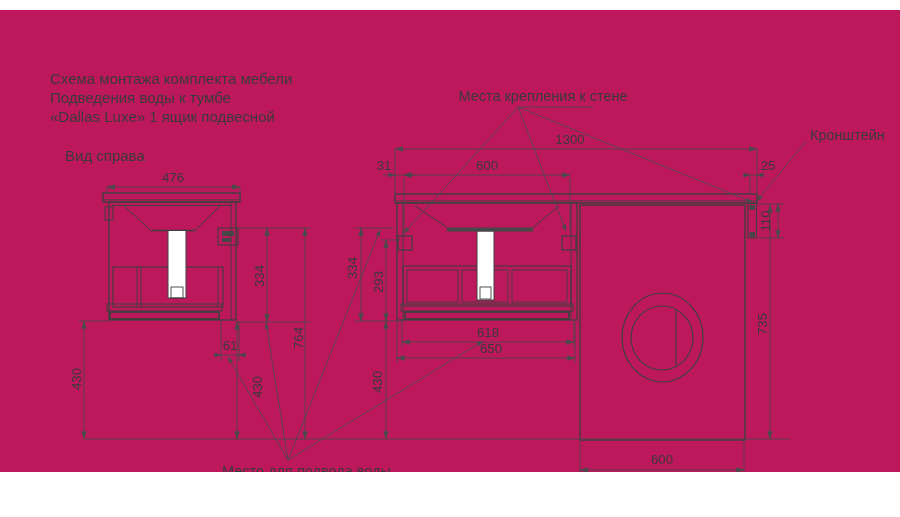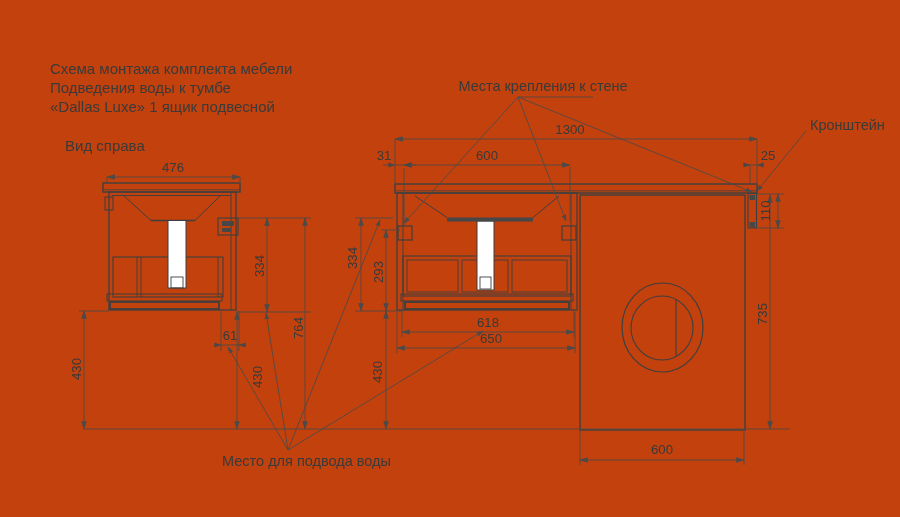--- a/index.html
+++ b/index.html
@@ -1,17 +1,17 @@
 <!DOCTYPE html>
 <html><head>
 <meta charset="utf-8">
 <style>
   html,body{margin:0;padding:0;background:#ffffff;}
-  .page{position:relative;width:900px;height:517px;background:#c2410c;overflow:hidden;
-        font-family:"Liberation Sans", sans-serif;}
+  .page{position:relative;width:900px;height:462px;background:#be185d;overflow:hidden;
+        font-family:"Liberation Sans", sans-serif;margin-top:10px;}
   svg{position:absolute;left:0;top:0;}
   text{fill:#3a3a3a;font-family:"Liberation Sans", sans-serif;}
   .t-title{font-size:15px;}
   .t-ann{font-size:14.5px;}
   .t-dim{font-size:13.2px;}
   .draw{stroke:#3f3f3f;fill:none;}
   .dimln{stroke:#4a4a4a;stroke-width:0.85;fill:none;}
   .lead{stroke:#4a4a4a;stroke-width:0.85;fill:none;}
   .darkfill{fill:#474747;stroke:none;}
 </style>

